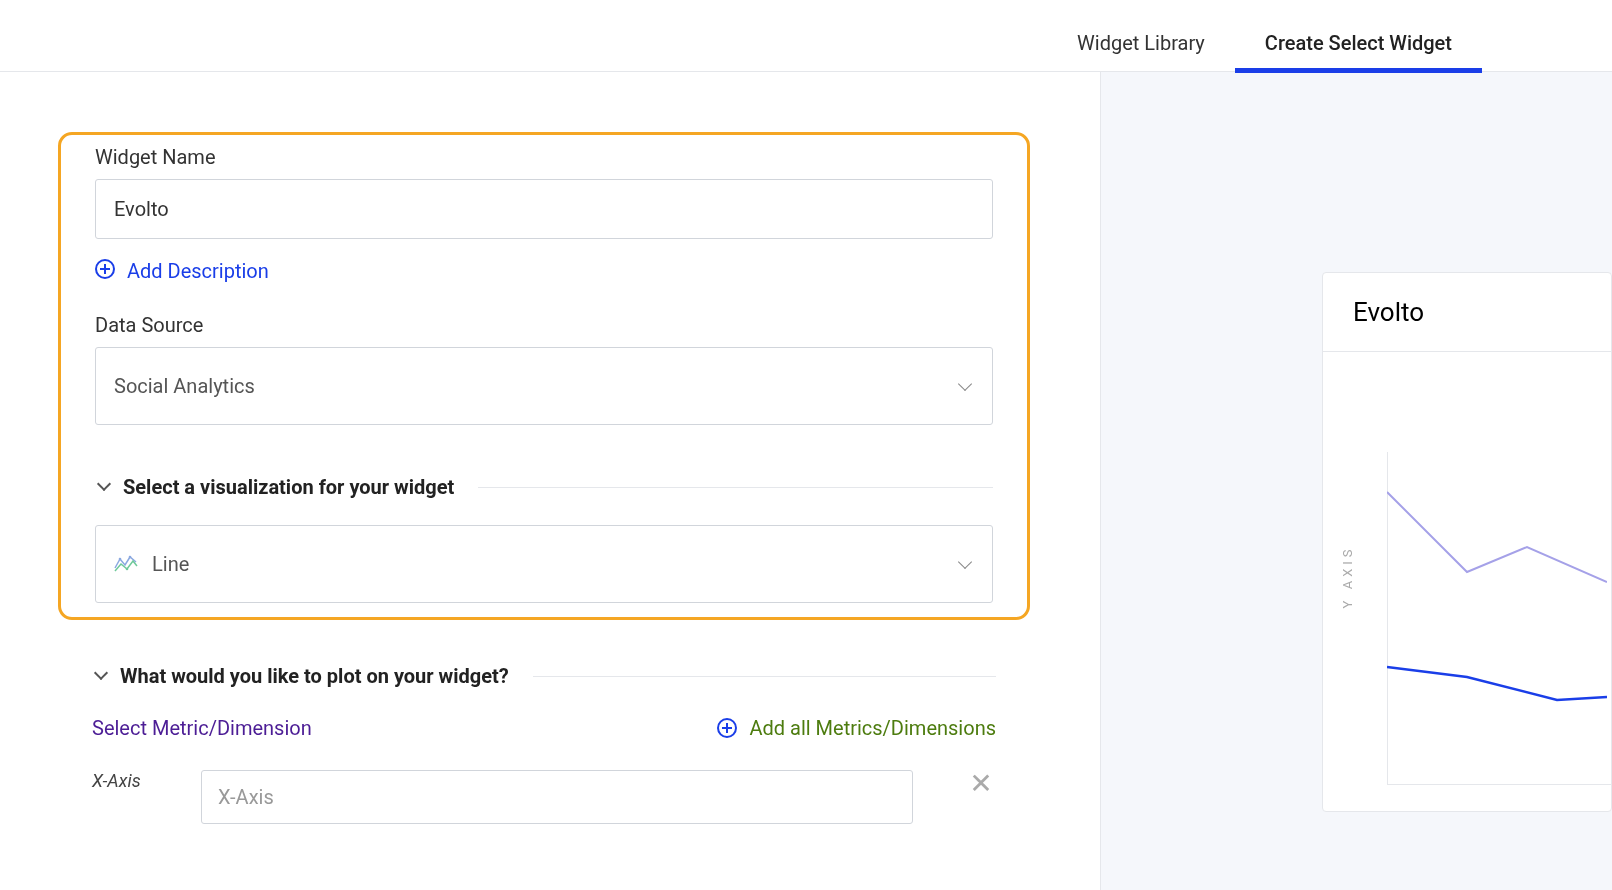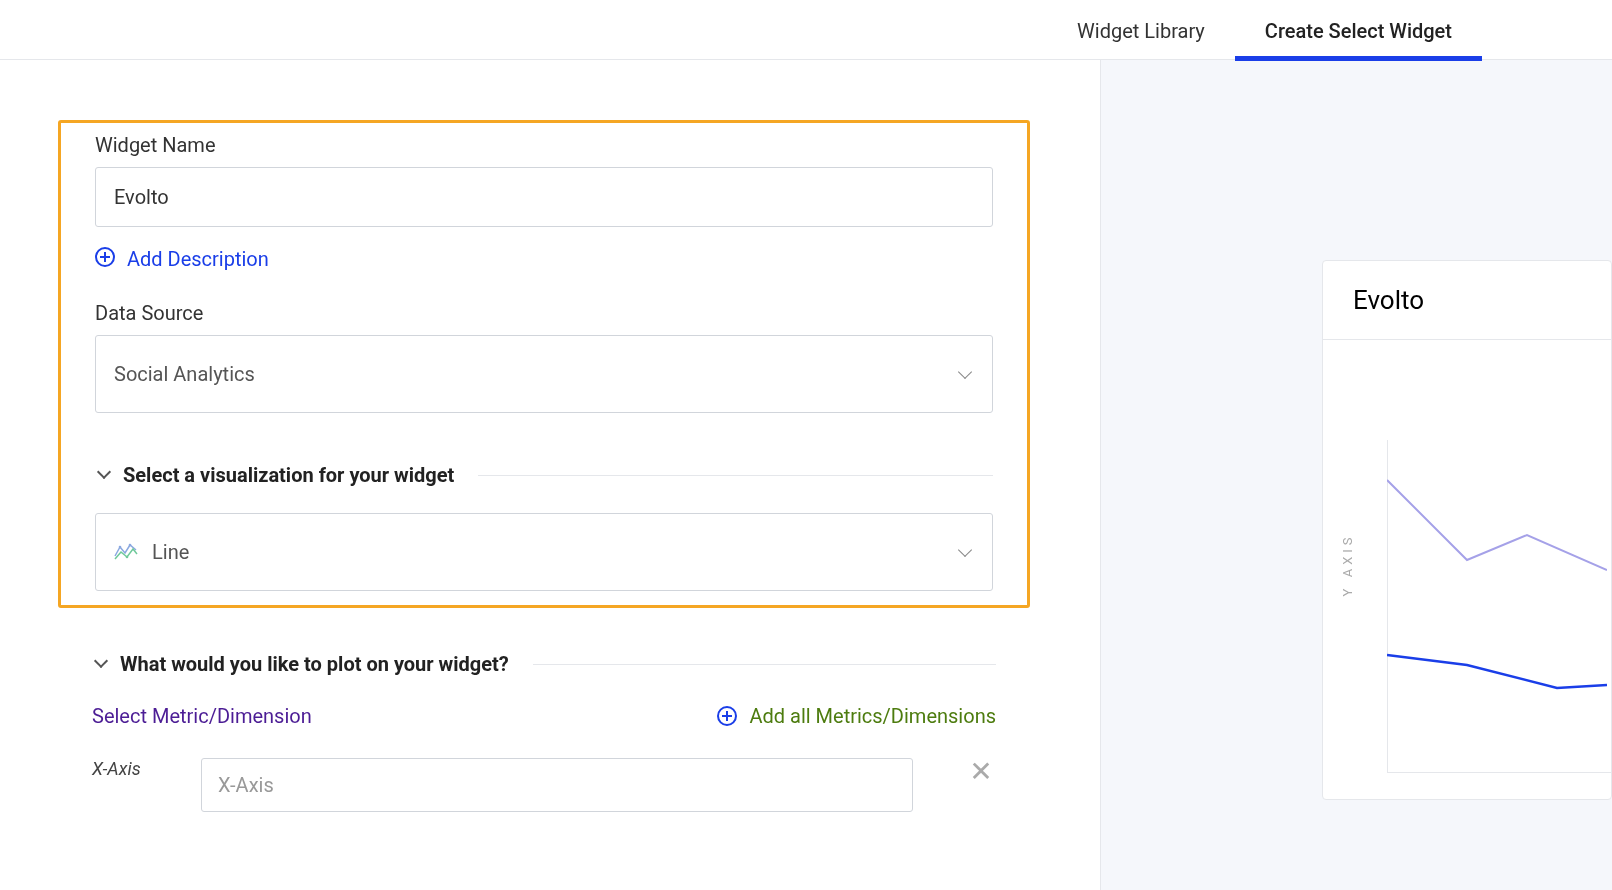--- a/index.html
+++ b/index.html
@@ -13,21 +13,21 @@
       width: 1612px;
       height: 890px;
       overflow: hidden;
       position: relative;
     }
     .top-tabs {
       display: flex;
       justify-content: flex-end;
       align-items: flex-end;
       border-bottom: 1px solid #e5e7eb;
-      height: 60px;
+      height: 72px;
       padding-right: 130px;
     }
     .tab {
       padding: 0 30px 16px 30px;
       font-size: 20px;
       color: #333;
       cursor: pointer;
       position: relative;
     }
     .tab.active {
@@ -57,21 +57,21 @@
       width: 512px;
       background: #f5f7fb;
       border-left: 1px solid #e5e7eb;
       display: flex;
       flex-direction: column;
       align-items: flex-end;
       padding-top: 200px;
     }
     .highlight-box {
       border: 3px solid #f5a623;
-      border-radius: 3px;
+      border-radius: 14px;
       padding: 10px 34px 14px 34px;
     }
     .field-label {
       font-size: 20px;
       color: #333;
       margin-bottom: 10px;
     }
     .text-input {
       width: 100%;
       height: 60px;

